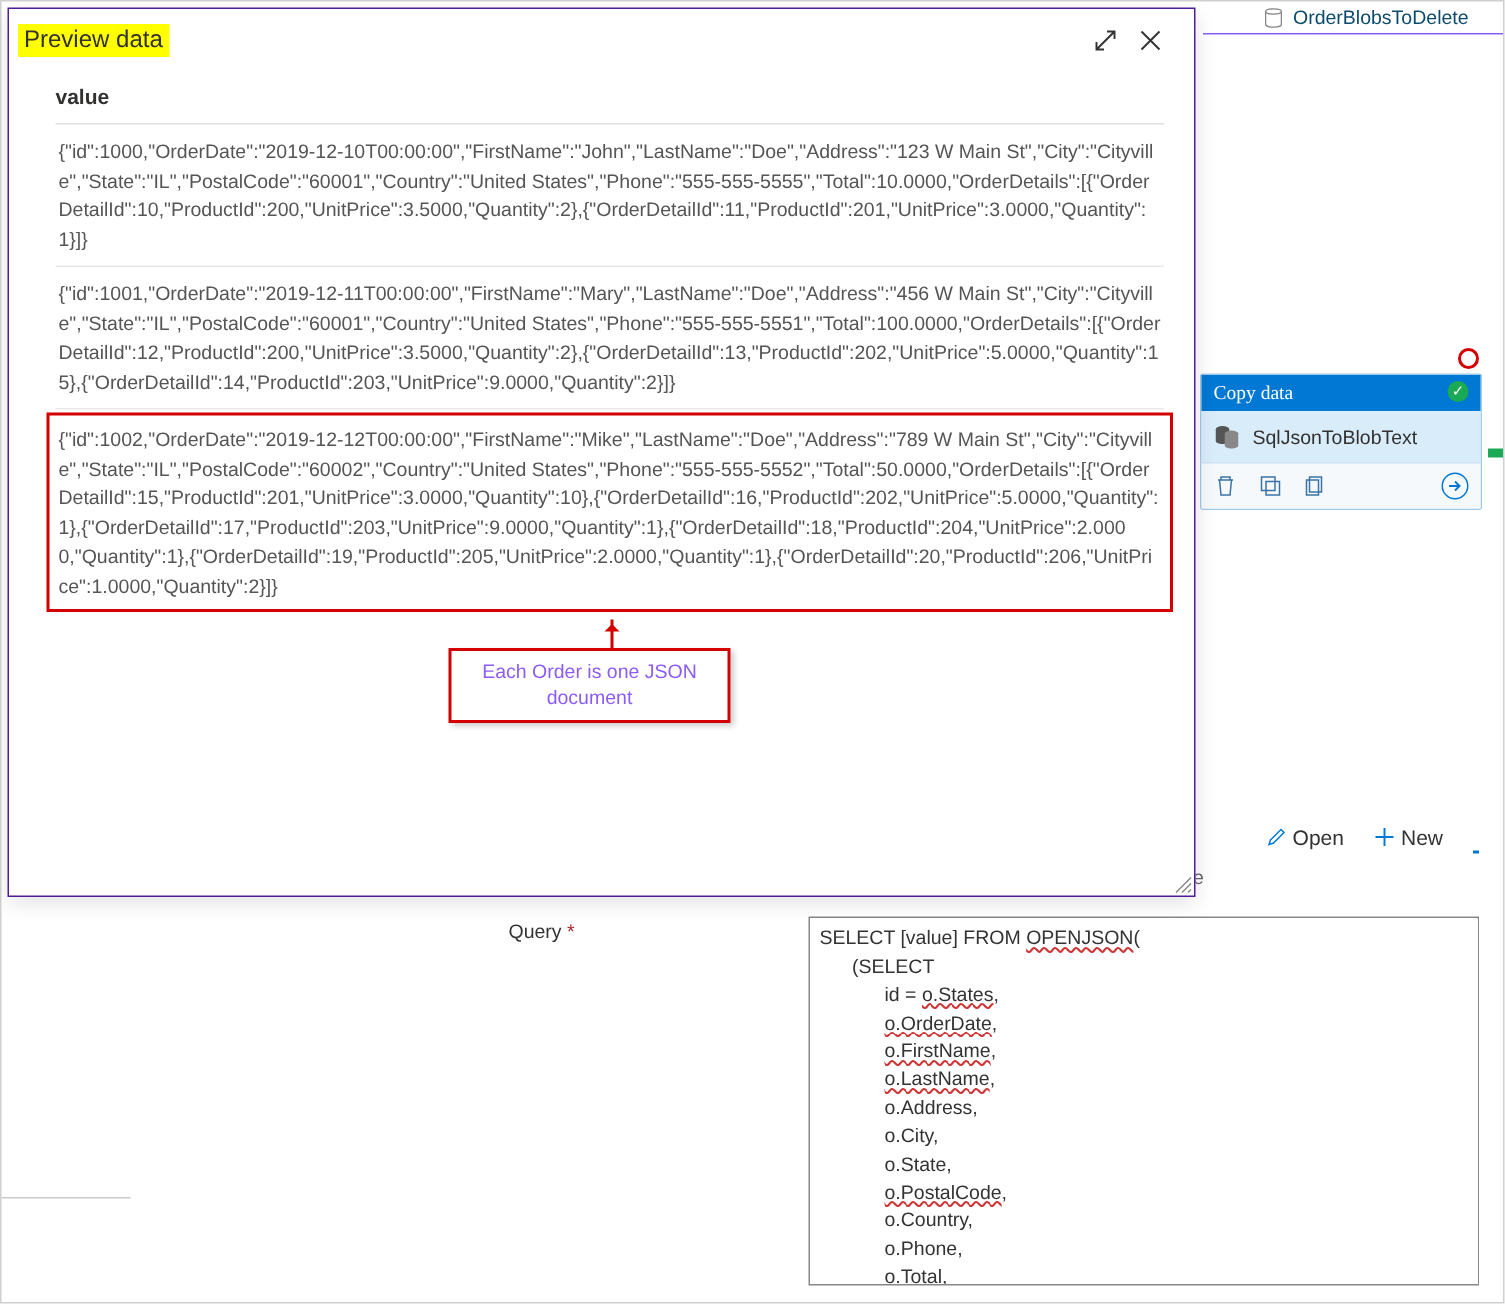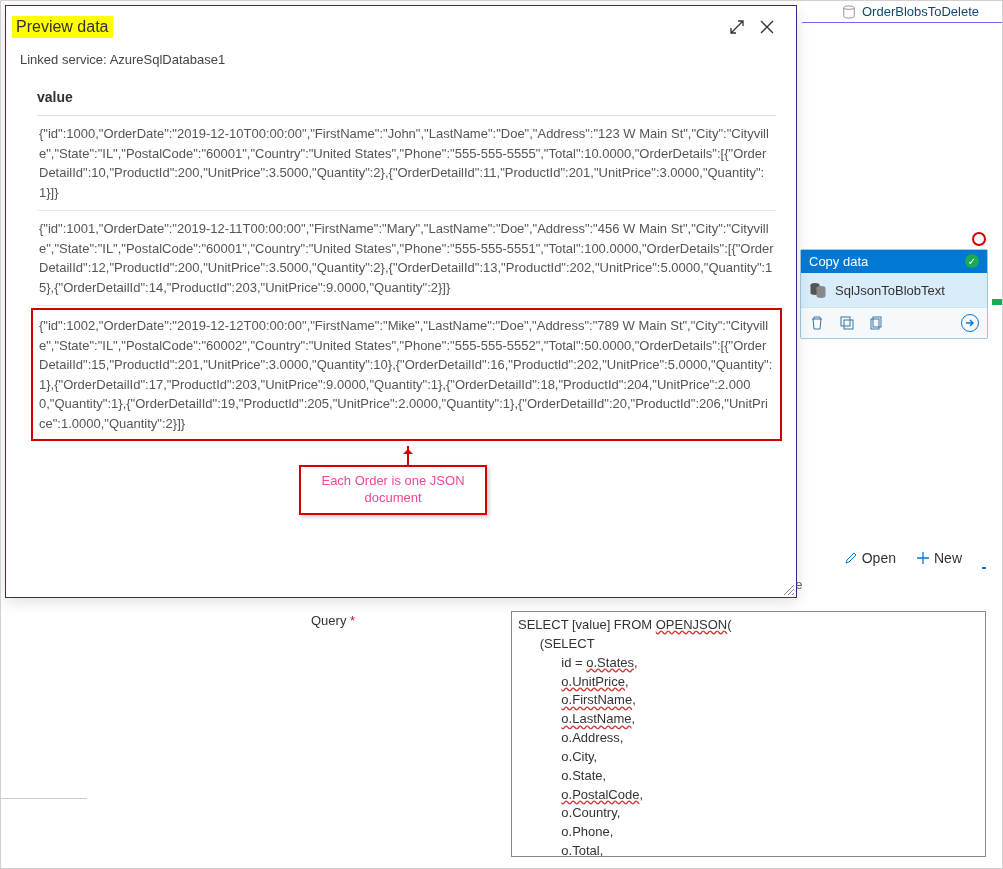--- a/index.html
+++ b/index.html
@@ -97,21 +97,21 @@
   }
   .callout-box {
     position: absolute;
     left: 262px;
     top: 22px;
     width: 188px;
     border: 2px solid #d40000;
     background: #fff;
     text-align: center;
     font-size: 13px;
-    color: #ec4899;
+    color: #8b5cf6;
     padding: 6px 8px;
     box-shadow: 2px 2px 4px rgba(0,0,0,0.2);
     line-height: 1.3;
   }
   .callout-arrow {
     position: absolute;
     left: 370px;
     top: 3px;
     width: 2px; height: 22px;
     background: #d40000;
@@ -147,20 +147,21 @@
     border: 1px solid #9ec9e8;
     border-radius: 2px;
   }
   .activity-title {
     background: #0078d4;
     color: #fff;
     font-size: 13px;
     padding: 4px 8px;
     display: flex;
     justify-content: space-between;
+    font-family: Liberation Serif, serif;
   }
   .activity-title .check {
     width:14px;height:14px;background:#1aaa55;border-radius:50%;
     display:flex;align-items:center;justify-content:center;color:#fff;font-size:10px;
   }
   .activity-body {
     background: #d9ecf9;
     padding: 8px;
     display: flex;
     align-items: center;
@@ -221,20 +222,21 @@
     left: 310px;
     right: 16px;
     display: flex;
     align-items: flex-start;
   }
   .query-label {
     width: 200px;
     font-size: 13px;
     color: #333;
     padding-top: 2px;
+    margin-left: 28px;
   }
   .query-label .req { color: #a4262c; }
   .query-box {
     flex: 1;
     height: 246px;
     border: 1px solid #888;
     font-family: "Segoe UI", Arial, sans-serif;
     font-size: 13px;
     color: #333;
     padding: 4px 6px;
@@ -275,24 +277,20 @@
       <svg width="16" height="16" viewBox="0 0 16 16">
           <path d="M2 14 L14 2 M9 2h5v5 M7 14H2v-5" stroke="#333" stroke-width="1.3" fill="none"></path>
         </svg>
     </div>
     <div class="icon-btn">
       <svg width="14" height="14" viewBox="0 0 14 14">
           <path d="M1 1l12 12M13 1L1 13" stroke="#333" stroke-width="1.3"></path>
         </svg>
     </div>
   </div>
-  <div class="modal-subtitle">
-    <span>Linked service:</span>
-    <span>AzureSqlDatabase1</span>
-  </div>
   <div class="table-area">
     <div class="col-header">value</div>
     <div class="data-row">{"id":1000,"OrderDate":"2019-12-10T00:00:00","FirstName":"John","LastName":"Doe","Address":"123 W Main St","City":"Cityville","State":"IL","PostalCode":"60001","Country":"United States","Phone":"555-555-5555","Total":10.0000,"OrderDetails":[{"OrderDetailId":10,"ProductId":200,"UnitPrice":3.5000,"Quantity":2},{"OrderDetailId":11,"ProductId":201,"UnitPrice":3.0000,"Quantity":1}]}</div>
     <div class="data-row">{"id":1001,"OrderDate":"2019-12-11T00:00:00","FirstName":"Mary","LastName":"Doe","Address":"456 W Main St","City":"Cityville","State":"IL","PostalCode":"60001","Country":"United States","Phone":"555-555-5551","Total":100.0000,"OrderDetails":[{"OrderDetailId":12,"ProductId":200,"UnitPrice":3.5000,"Quantity":2},{"OrderDetailId":13,"ProductId":202,"UnitPrice":5.0000,"Quantity":15},{"OrderDetailId":14,"ProductId":203,"UnitPrice":9.0000,"Quantity":2}]}</div>
     <div class="highlight-box">
       <div class="data-row" style="border:none;padding:0;">{"id":1002,"OrderDate":"2019-12-12T00:00:00","FirstName":"Mike","LastName":"Doe","Address":"789 W Main St","City":"Cityville","State":"IL","PostalCode":"60002","Country":"United States","Phone":"555-555-5552","Total":50.0000,"OrderDetails":[{"OrderDetailId":15,"ProductId":201,"UnitPrice":3.0000,"Quantity":10},{"OrderDetailId":16,"ProductId":202,"UnitPrice":5.0000,"Quantity":1},{"OrderDetailId":17,"ProductId":203,"UnitPrice":9.0000,"Quantity":1},{"OrderDetailId":18,"ProductId":204,"UnitPrice":2.0000,"Quantity":1},{"OrderDetailId":19,"ProductId":205,"UnitPrice":2.0000,"Quantity":1},{"OrderDetailId":20,"ProductId":206,"UnitPrice":1.0000,"Quantity":2}]}</div>
     </div>
     <div class="callout-wrap">
       <div class="callout-arrow"></div>
       <div class="callout-box">Each Order is one JSON document</div>
@@ -359,21 +357,21 @@
 </div>
 <div class="partial-text">re</div>
 
 <div class="query-row">
   <div class="query-label">
     <span>Query</span> <span class="req">*</span>
   </div>
   <div class="query-box"><span>SELECT [value] FROM </span><span class="underlined">OPENJSON</span><span>(</span>
 <span>      (SELECT</span>
 <span>            id = </span><span class="underlined">o.States</span>,
-            <span class="underlined">o.UnitPrice</span>,
+            <span class="underlined">o.OrderDate</span>,
             <span class="underlined">o.FirstName</span>,
             <span class="underlined">o.LastName</span>,
 <span>            o.Address,</span>
 <span>            o.City,</span>
 <span>            o.State,</span>
             <span class="underlined">o.PostalCode</span>,
 <span>            o.Country,</span>
 <span>            o.Phone,</span>
 <span>            o.Total,</span>
 

